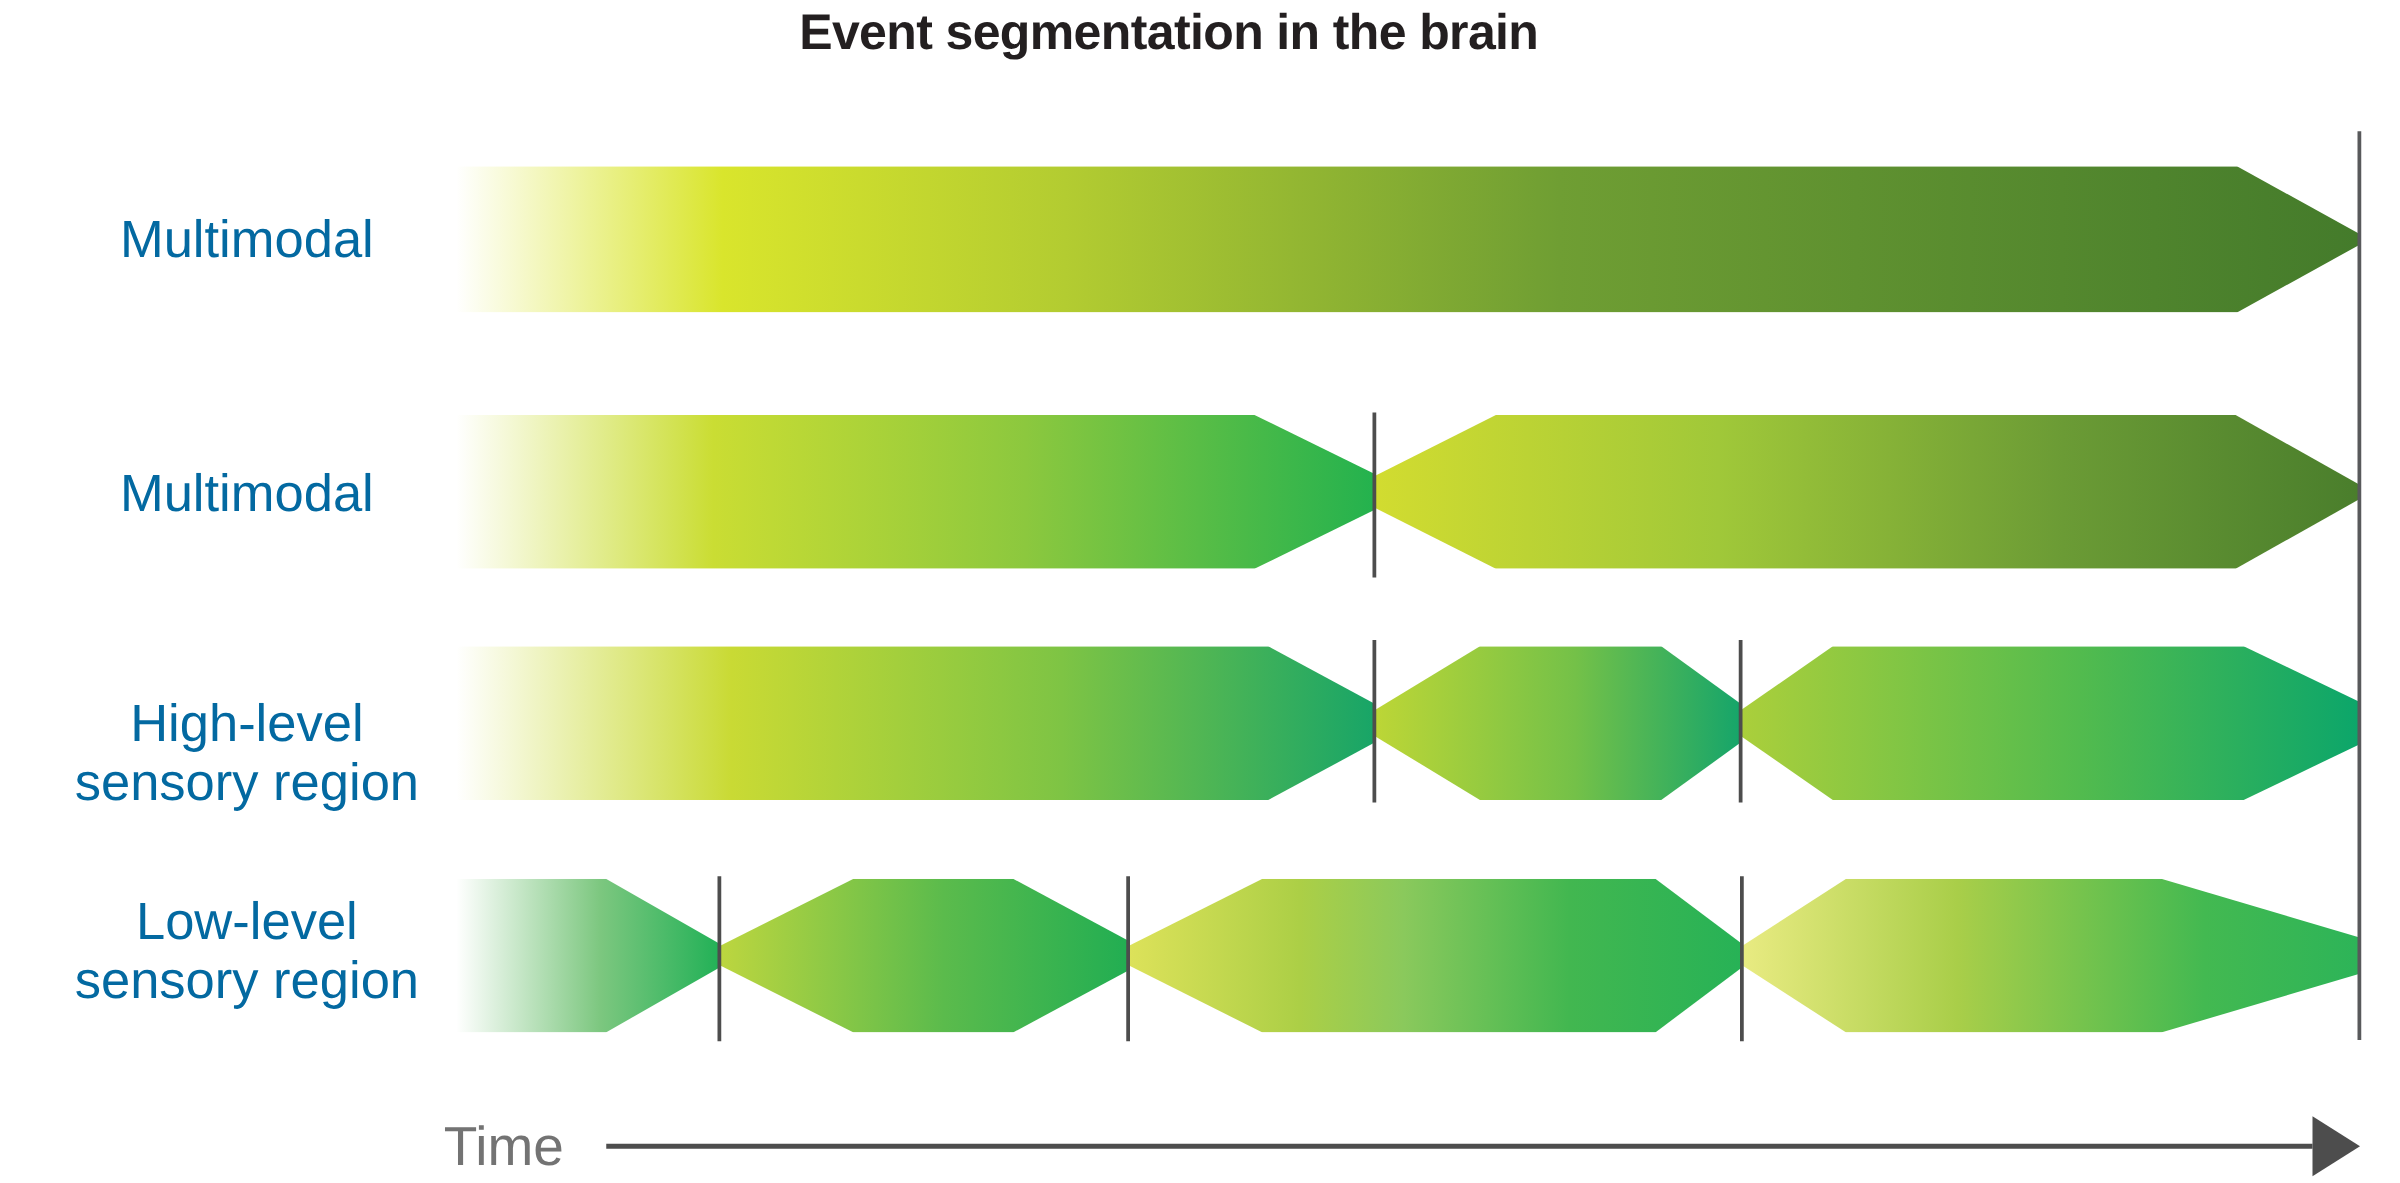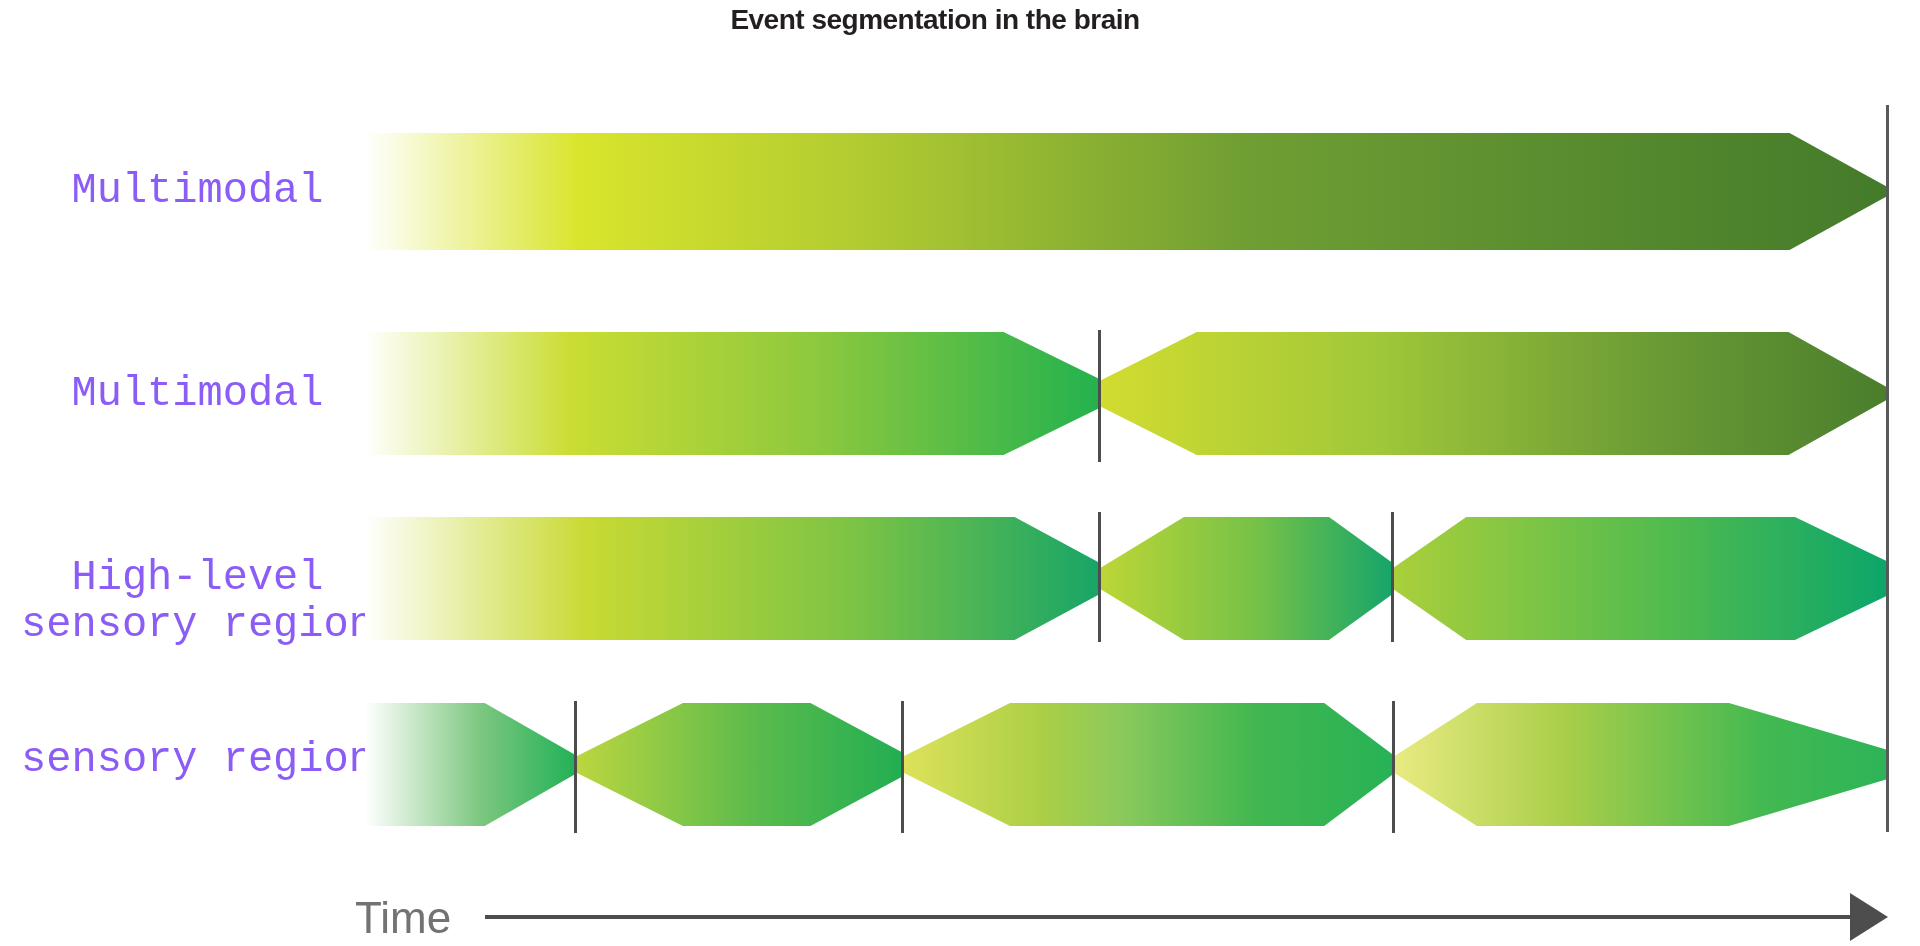--- a/index.html
+++ b/index.html
@@ -2,26 +2,26 @@
 <html><head>
 <meta charset="utf-8">
 <style>
   html,body{margin:0;padding:0;background:#ffffff;}
   #stage{
     position:relative;width:1920px;height:946px;background:#ffffff;overflow:hidden;
     font-family:"Liberation Sans","DejaVu Sans",sans-serif;
   }
   .title{
     position:absolute;top:4px;left:0;width:1870px;text-align:center;
-    font-size:28px;font-weight:bold;letter-spacing:-0.5px;color:#231f20;
+    font-size:40px;font-weight:bold;letter-spacing:-0.5px;color:#231f20;
   }
   .row-label{
     position:absolute;left:20px;width:355px;text-align:center;
     transform:translateY(-50%);
-    font-size:42px;line-height:47px;color:#8b5cf6;font-family:Liberation Mono, monospace;
+    font-size:42px;line-height:47px;color:#0369a1;
   }
   .segment{position:absolute;}
   .vline{position:absolute;width:3px;background:#4d4d4d;}
   .right-line{position:absolute;width:3px;background:#58595b;}
   .time-label{
     position:absolute;left:355px;top:918px;transform:translateY(-50%);
     font-size:44px;color:#737373;
   }
   .time-line{position:absolute;height:4px;background:#4d4d4d;}
   .time-arrowhead{
@@ -50,20 +50,21 @@
       <div class="row-label" style="top: 602px;">
         <div>High-level</div>
         <div>sensory region</div>
       </div>
       <div class="segment" style="left: 365px; top: 517px; width: 734px; height: 123px; clip-path: polygon(0% 0%, 88.5% 0%, 100% 37%, 100% 63%, 88.5% 100%, 0% 100%); background: linear-gradient(90deg, rgb(255, 255, 255) 0%, rgb(201, 218, 52) 30%, rgb(126, 196, 68) 66%, rgb(24, 165, 103) 100%);"></div>
       <div class="segment" style="left: 1099px; top: 517px; width: 293px; height: 123px; clip-path: polygon(0% 42%, 29% 0%, 78.5% 0%, 100% 37%, 100% 63%, 78.5% 100%, 29% 100%, 0% 58%); background: linear-gradient(90deg, rgb(189, 214, 54) 0%, rgb(116, 193, 72) 55%, rgb(22, 165, 106) 100%);"></div>
       <div class="segment" style="left: 1392px; top: 517px; width: 495px; height: 123px; clip-path: polygon(0% 42%, 15% 0%, 81.4% 0%, 100% 36%, 100% 64%, 81.4% 100%, 15% 100%, 0% 58%); background: linear-gradient(90deg, rgb(171, 207, 59) 0%, rgb(82, 187, 78) 55%, rgb(12, 166, 106) 100%);"></div>
       <div class="vline" style="left: 1097.5px; top: 512px; height: 130px; background: rgb(77, 77, 77);"></div>
       <div class="vline" style="left: 1390.5px; top: 512px; height: 130px; background: rgb(77, 77, 77);"></div>
       <div class="row-label" style="top: 760px;">
+        <div>Low-level</div>
         <div>sensory region</div>
       </div>
       <div class="segment" style="left: 365px; top: 703px; width: 210px; height: 123px; clip-path: polygon(0% 0%, 57% 0%, 100% 42%, 100% 58%, 57% 100%, 0% 100%); background: linear-gradient(90deg, rgb(255, 255, 255) 0%, rgb(124, 199, 127) 55%, rgb(35, 177, 87) 100%);"></div>
       <div class="segment" style="left: 575px; top: 703px; width: 327px; height: 123px; clip-path: polygon(0% 44%, 33% 0%, 72% 0%, 100% 40%, 100% 60%, 72% 100%, 33% 100%, 0% 56%); background: linear-gradient(90deg, rgb(189, 214, 63) 0%, rgb(91, 187, 76) 55%, rgb(34, 174, 82) 100%);"></div>
       <div class="segment" style="left: 902px; top: 703px; width: 491px; height: 123px; clip-path: polygon(0% 44%, 22% 0%, 86% 0%, 100% 42%, 100% 58%, 86% 100%, 22% 100%, 0% 56%); background: linear-gradient(90deg, rgb(221, 226, 90) 0%, rgb(172, 207, 70) 28%, rgb(138, 201, 92) 45%, rgb(66, 183, 80) 72%, rgb(39, 178, 86) 100%);"></div>
       <div class="segment" style="left: 1393px; top: 703px; width: 494px; height: 123px; clip-path: polygon(0% 44%, 17% 0%, 68% 0%, 100% 38%, 100% 62%, 68% 100%, 17% 100%, 0% 56%); background: linear-gradient(90deg, rgb(233, 235, 130) 0%, rgb(169, 206, 73) 35%, rgb(67, 185, 81) 75%, rgb(45, 180, 88) 100%);"></div>
       <div class="vline" style="left: 573.5px; top: 701px; height: 132px; background: rgb(77, 77, 77);"></div>
       <div class="vline" style="left: 900.5px; top: 701px; height: 132px; background: rgb(77, 77, 77);"></div>
       <div class="vline" style="left: 1391.5px; top: 701px; height: 132px; background: rgb(77, 77, 77);"></div>
     </div>

